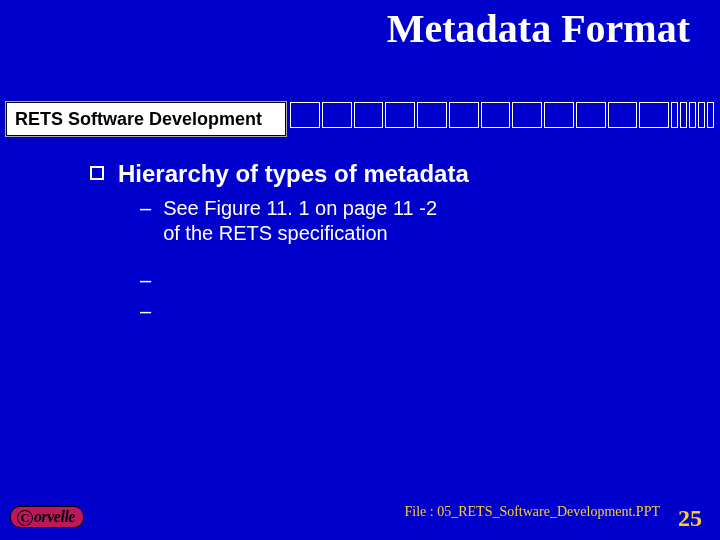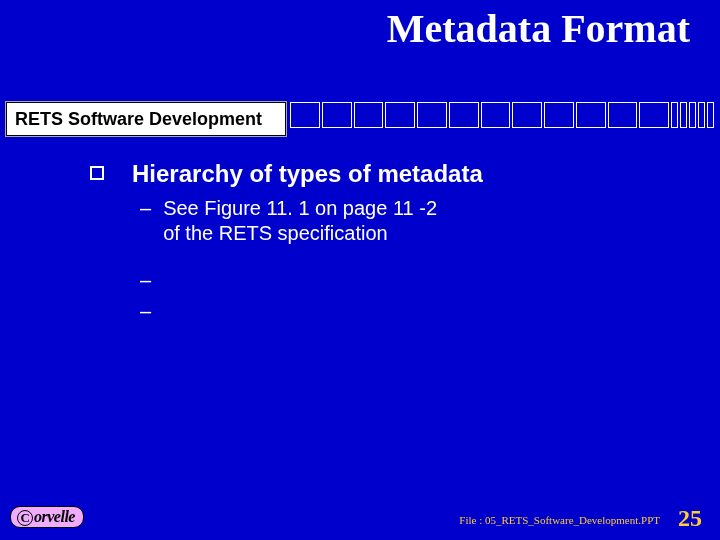--- a/index.html
+++ b/index.html
@@ -64,21 +64,21 @@
     position:absolute;
     top:160px;
     left:90px;
     right:40px;
     color:#fff;
     font-size:22px;
   }
   .item-l1 {
     display:flex;
     align-items:flex-start;
-    gap:28px;
+    gap:14px;
     font-weight:bold;
     font-size:24px;
     margin-bottom:8px;
   }
   .item-l1 .box {
     width:14px;
     height:14px;
     border:2px solid #fff;
     margin-top:6px;
     flex:0 0 auto;
@@ -97,21 +97,21 @@
     flex:0 0 auto;
   }
   .item-l2 .txt {
     white-space:pre-line;
   }
   .block2 { margin-top:22px; }
   .logo {
     position:absolute;
     left:10px;
     bottom:12px;
-    background:#f0abfc;
+    background:#be185d;
     color:#000;
     border:1px solid #000;
     border-radius:10px;
     padding:1px 8px 1px 6px;
     font-style:italic;
     font-family:"Times New Roman", serif;
     font-size:16px;
     font-weight:bold;
     letter-spacing:-0.5px;
   }
@@ -124,24 +124,24 @@
     text-align:center;
     line-height:13px;
     font-size:13px;
     font-style:normal;
     margin-right:1px;
     vertical-align:middle;
   }
   .footer-file {
     position:absolute;
     right:60px;
-    bottom:14px;
+    bottom:20px;
     color:#ffcc33;
     font-family:"Times New Roman", serif;
-    font-size:11px;
+    font-size:14px;
     padding-left:28px;
   }
   .page-num {
     position:absolute;
     right:18px;
     bottom:8px;
     color:#ffcc33;
     font-family:"Times New Roman", serif;
     font-size:24px;
     font-weight:bold;

